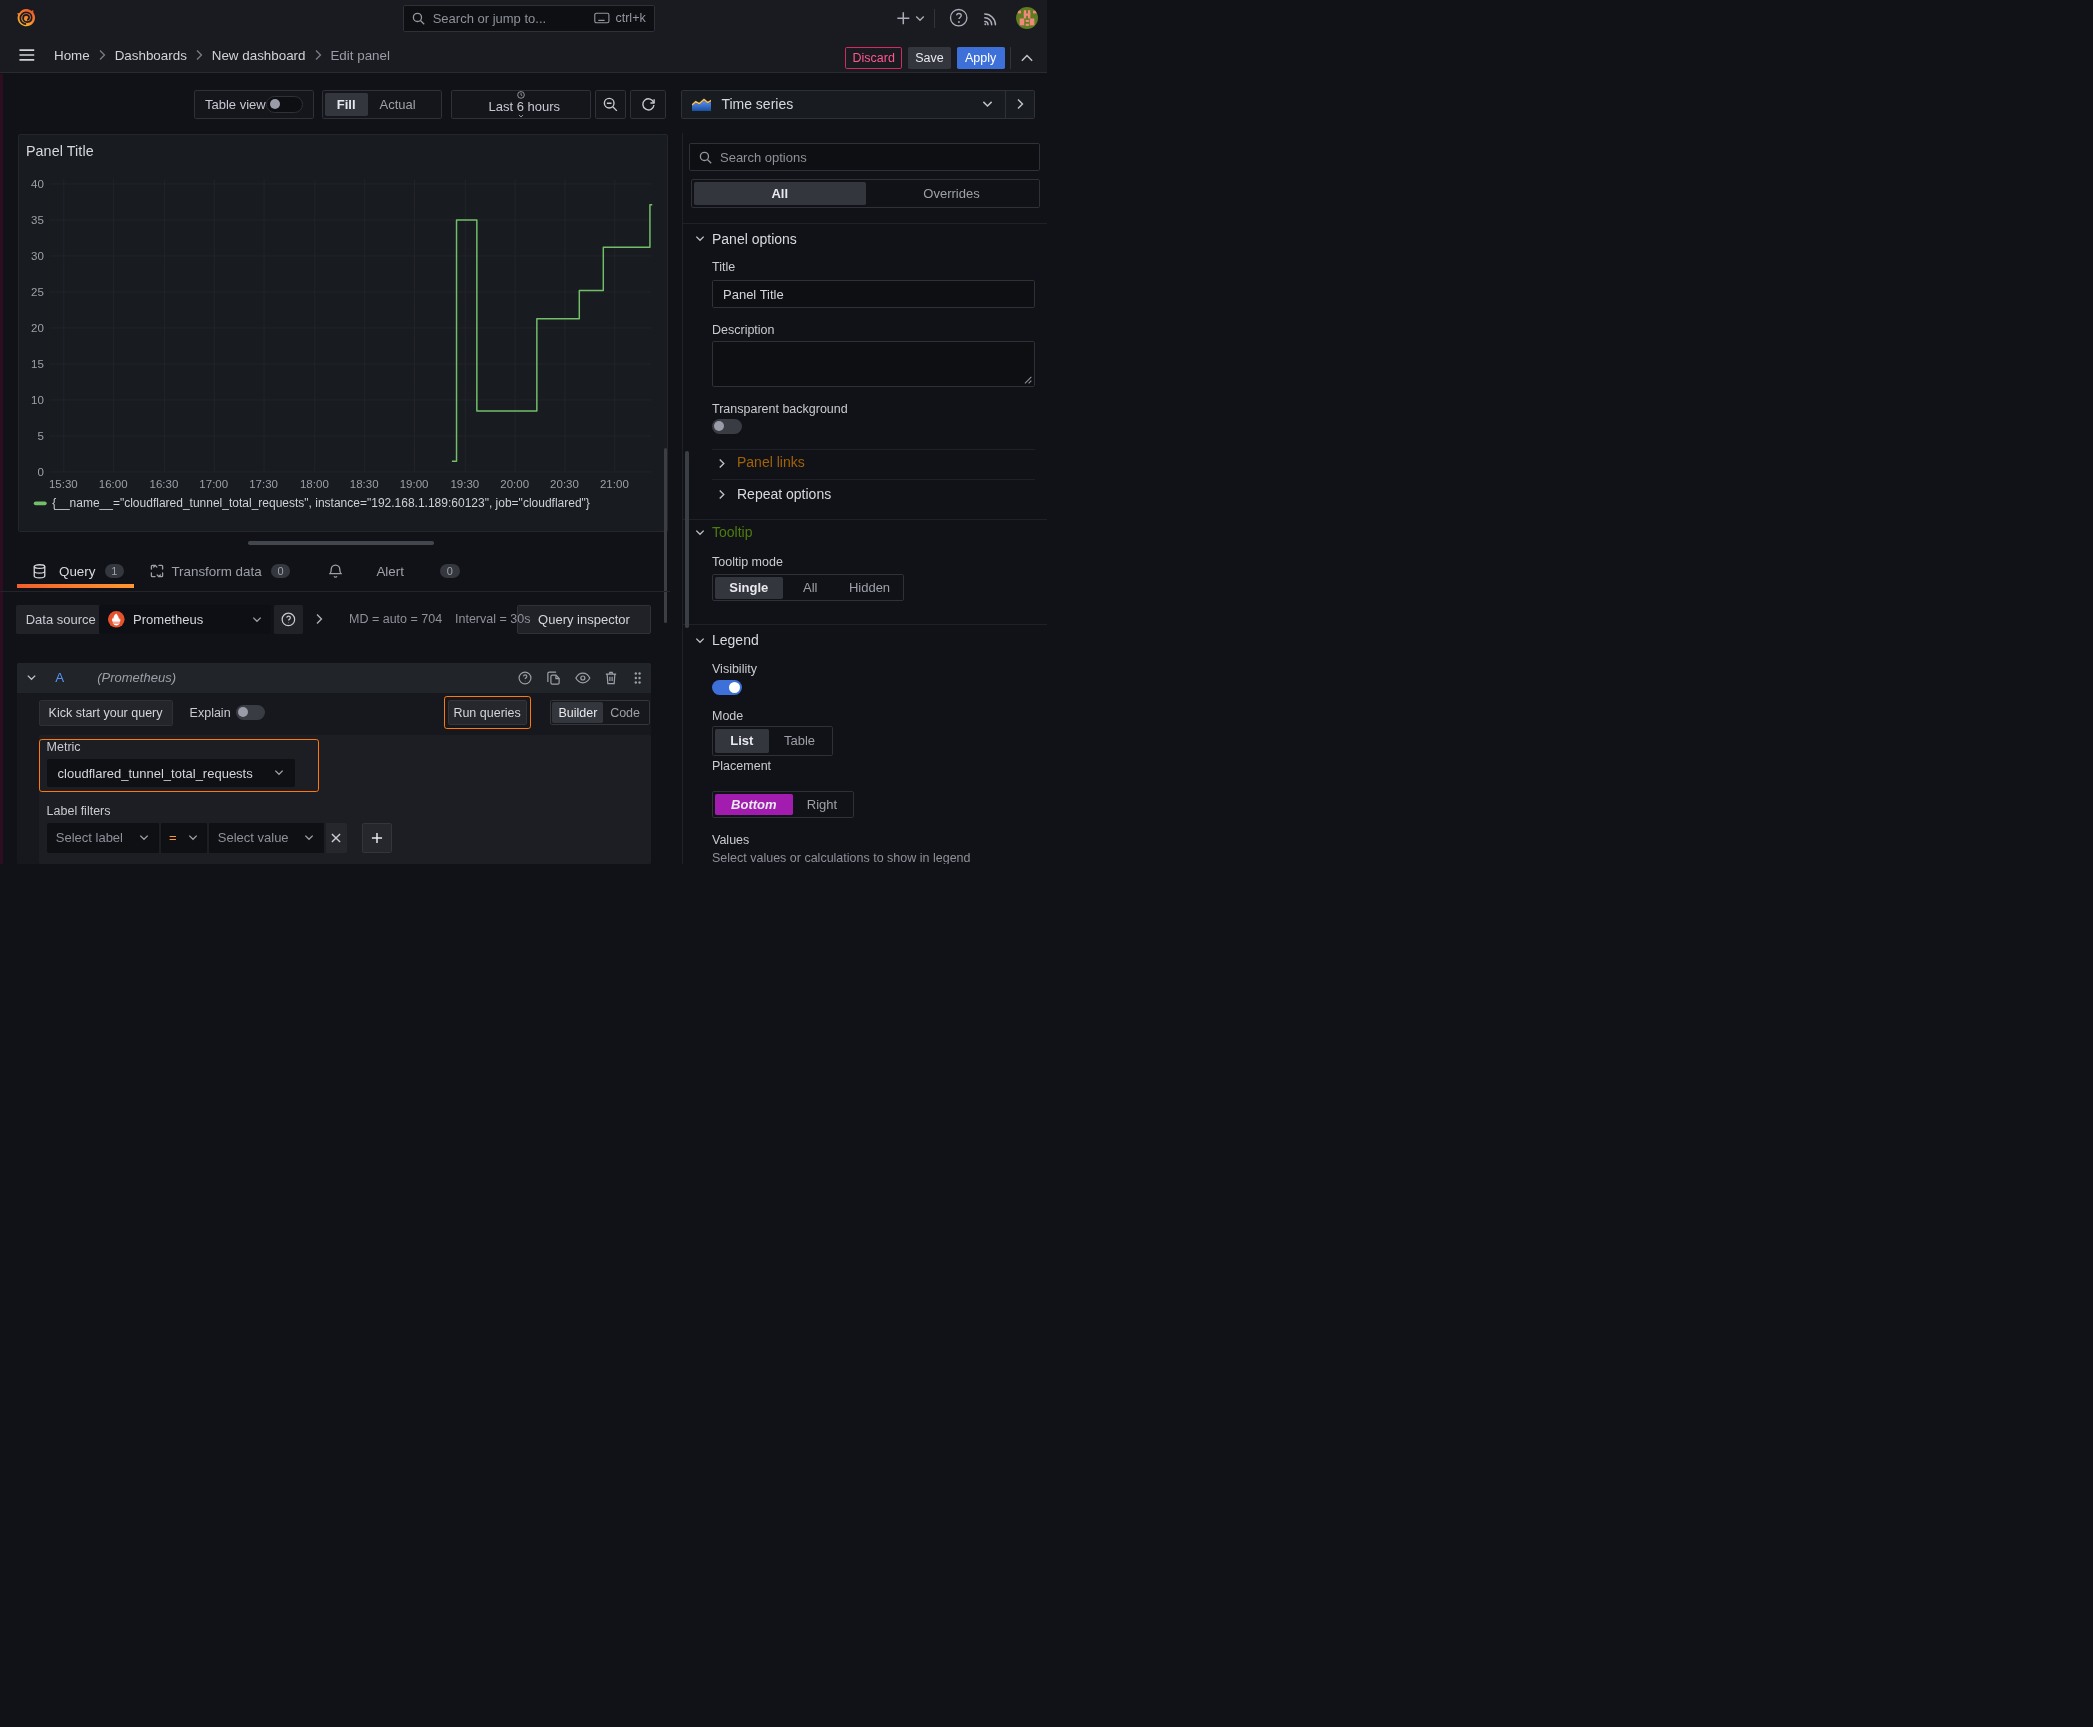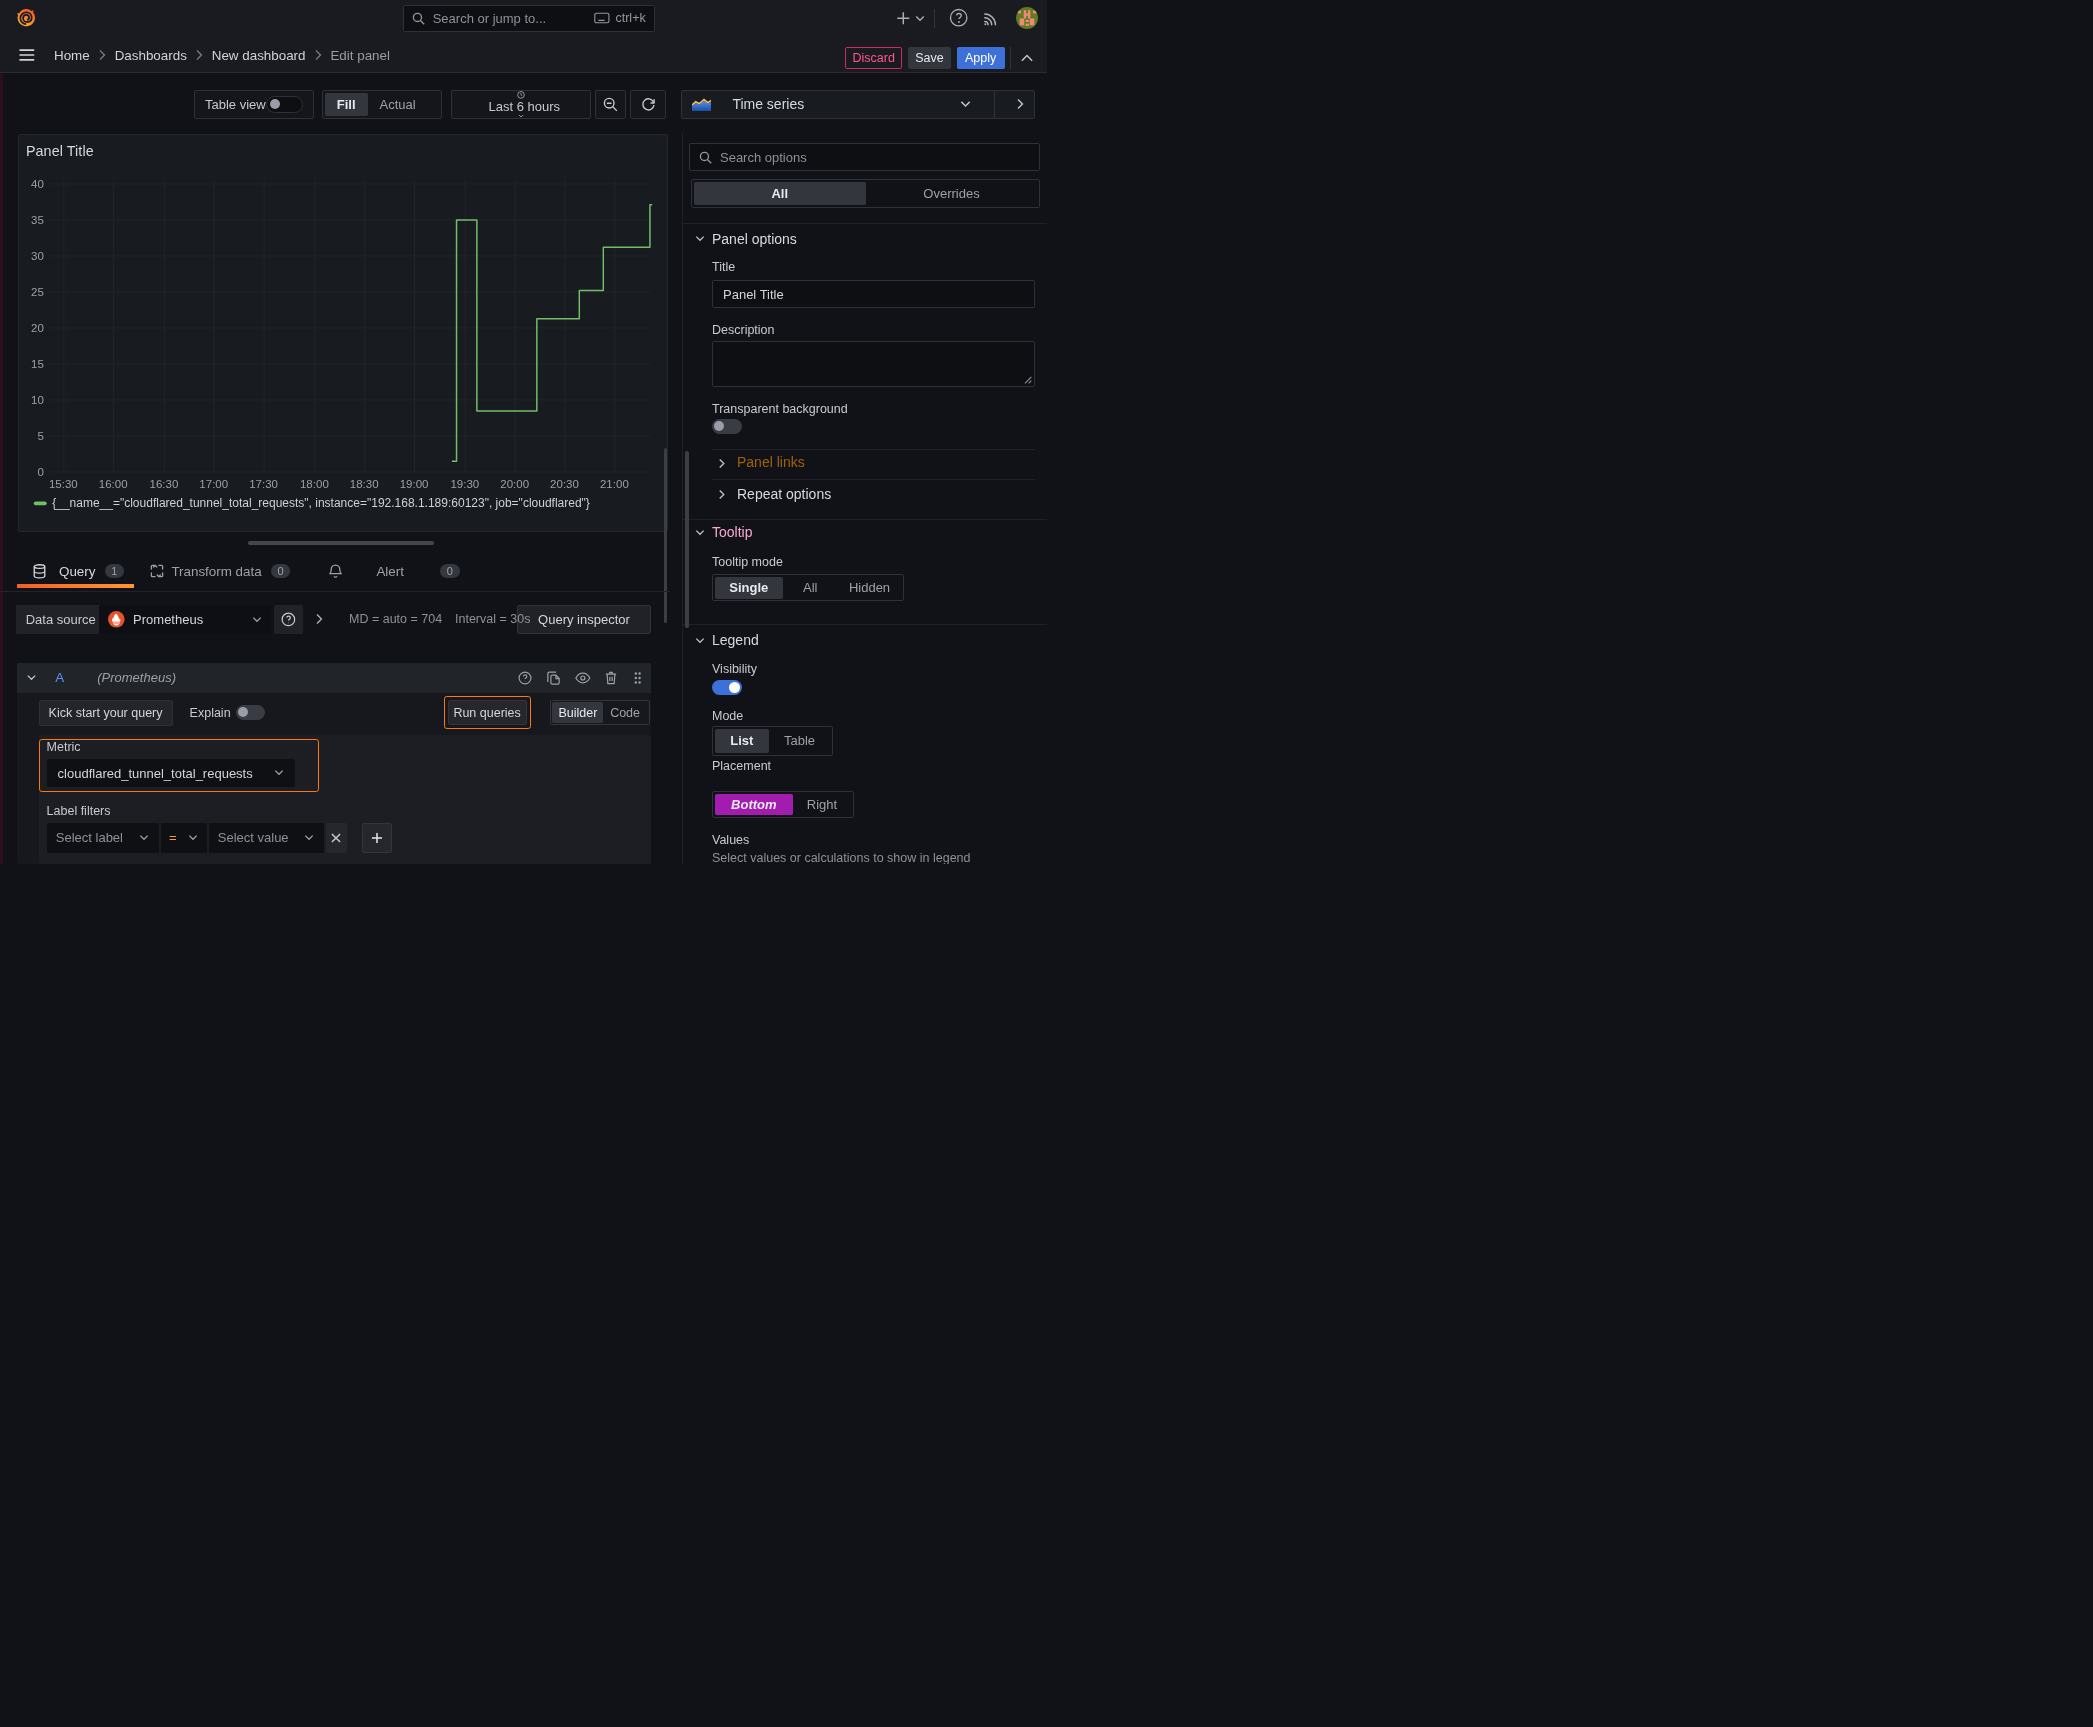--- a/index.html
+++ b/index.html
@@ -347,21 +347,21 @@
       <svg width="12" height="12" viewBox="0 0 13 13" fill="none" stroke="#e8e9ef" stroke-width="1.6">
           <path d="M6.5 1v11M1 6.5h11"></path>
         </svg>
     </div>
   </div>
 
   <div class="abs" id="sidebar" style="left:670px;top:73px;width:377px;height:791px;">
 
     <div class="abs" style="left:12px;top:60px;width:0.9px;height:731px;background:#202127;"></div>
 
-    <div class="abs row" style="left:11px;top:16.6px;width:354px;height:29.5px;background:#181b1f;border:0.9px solid #303138;border-radius:1.8px;padding:0 10px;gap:11px;">
+    <div class="abs row" style="left:11px;top:16.6px;width:354px;height:29.5px;background:#181b1f;border:0.9px solid #303138;border-radius:1.8px;padding:0 10px;">
       <svg width="19.4" height="13" viewBox="0 0 21 14">
         <defs>
             <linearGradient id="tsg" x1="0" y1="0" x2="0" y2="1">
               <stop offset="0" stop-color="#5b8ff9"></stop>
               <stop offset="1" stop-color="#1a4f9e"></stop>
             </linearGradient>
           </defs>
         <path d="M0 14V8l4-3 4 2 5-4 4 3 4-2v10z" fill="url(#tsg)"></path>
         <path d="M0 7.5 4 4l4 2 5-4.5 4 3.5 4-2.5" fill="none" stroke="#fbc55a" stroke-width="1.6"></path>
       </svg>
@@ -414,21 +414,21 @@
     <div class="abs" style="left:42px;top:406px;width:323px;height:0.9px;background:#202127;"></div>
     <svg class="abs" style="left:48px;top:416px;" width="7.4" height="11" viewBox="0 0 9 14" fill="none" stroke="#c0c1ca" stroke-width="1.7">
         <path d="M2 1.8 7.2 7 2 12.2"></path>
       </svg>
     <span class="abs" style="left:67px;top:413px;font-size:14px;font-weight:500;color:#d8d9e0;">Repeat options</span>
     <div class="abs" style="left:12px;top:446px;width:365px;height:0.9px;background:#202127;"></div>
 
     <svg class="abs" style="left:25px;top:456px;" width="10" height="7.4" viewBox="0 0 12 9" fill="none" stroke="#c0c1ca" stroke-width="1.6">
         <path d="M1.5 2 6 6.5 10.5 2"></path>
       </svg>
-    <span class="abs" style="left:42px;top:451px;font-size:14px;font-weight:500;color:#f9a8d4;">Tooltip</span>
+    <span class="abs" style="left:42px;top:451px;font-size:14px;font-weight:500;color:#4d7c0f;">Tooltip</span>
     <span class="abs" style="left:42px;top:482px;font-size:12.5px;color:#c9cad2;">Tooltip mode</span>
     <div class="abs row" style="left:42px;top:501px;width:192px;height:27px;border:0.9px solid #303138;border-radius:1.8px;padding:1.8px;">
       <div class="row" style="width:68px;height:22px;background:#34363d;border-radius:1.8px;justify-content:center;color:#e8e9ef;font-size:13px;font-weight:700;">Single</div>
       <div class="row" style="width:55px;height:22px;justify-content:center;color:#9da0a8;font-size:13px;">All</div>
       <div class="row" style="flex:1;height:22px;justify-content:center;color:#9da0a8;font-size:13px;">Hidden</div>
     </div>
     <div class="abs" style="left:12px;top:551px;width:365px;height:0.9px;background:#202127;"></div>
 
     <svg class="abs" style="left:25px;top:564px;" width="10" height="7.4" viewBox="0 0 12 9" fill="none" stroke="#c0c1ca" stroke-width="1.6">
         <path d="M1.5 2 6 6.5 10.5 2"></path>

